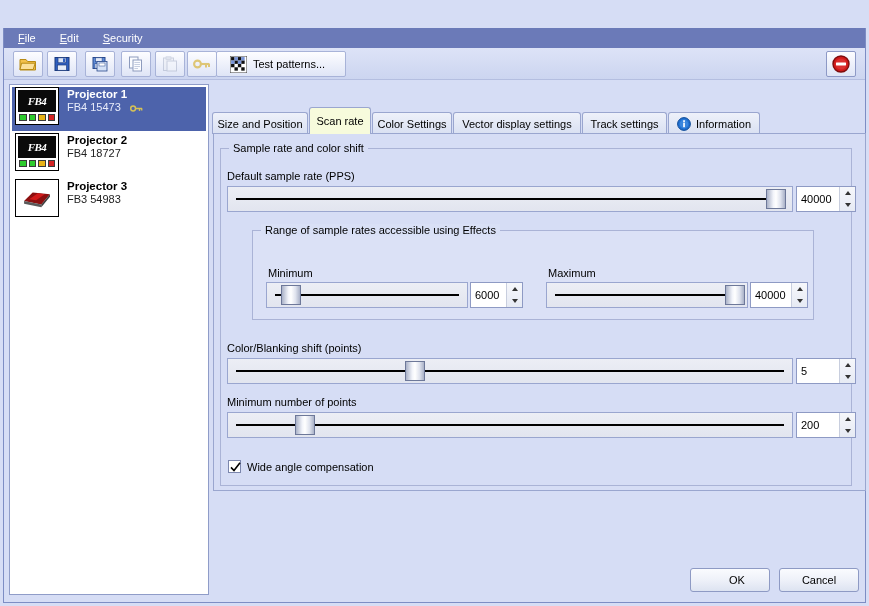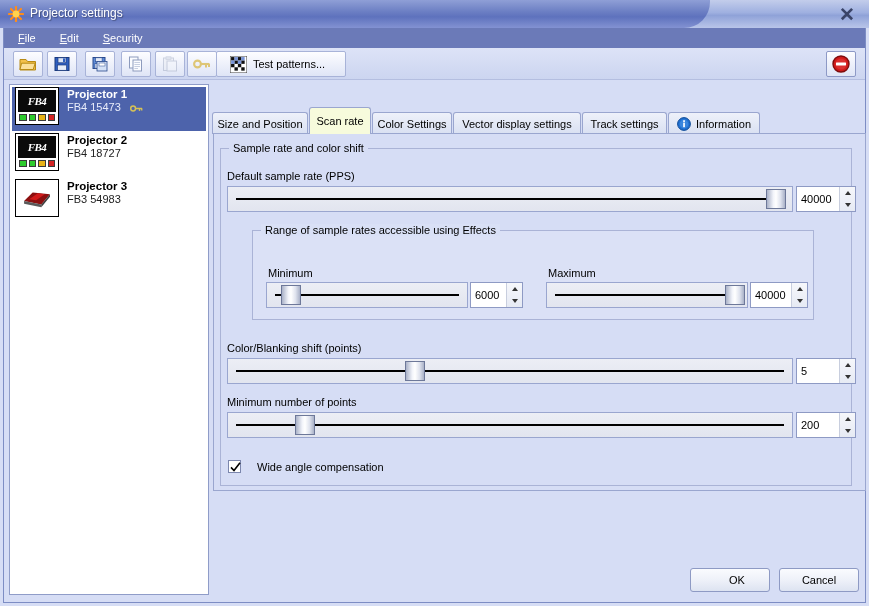--- a/index.html
+++ b/index.html
@@ -193,21 +193,21 @@
   .spin .arrows i{
     flex:1;display:flex;align-items:center;justify-content:center;
     font-size:7px;color:#333;font-style:normal;line-height:1;
   }
   .arrowup,.arrowdn{
     width:0;height:0;border-left:3px solid transparent;border-right:3px solid transparent;
   }
   .arrowup{border-bottom:4px solid #333;}
   .arrowdn{border-top:4px solid #333;}
   
-  .chkrow{position:absolute;display:flex;align-items:center;gap:16px;}
+  .chkrow{position:absolute;display:flex;align-items:center;gap:6px;}
   .chkbox{
     width:13px;height:13px;background:#ffffff;border:1px solid #7b86ad;
     box-sizing:border-box;position:relative;
   }
   .chkbox svg{position:absolute;left:1px;top:1px;}
   .chklabel{font-size:11px;color:#000;}
   
   .btnbar{position:absolute;left:0;bottom:0;width:861px;height:42px;}
   .dlgbtn{
     position:absolute;top:8px;width:80px;height:24px;
@@ -215,36 +215,20 @@
     border:1px solid #8e9ac4;border-radius:3px;
     display:flex;align-items:center;justify-content:center;
     font-size:11px;color:#000;box-sizing:border-box;
   }
 </style>
 </head>
 <body>
 
 <div class="window">
 
-  <div class="titlebar">
-    <div class="titlebar-left"></div>
-    <div class="title-icon">
-      <svg width="16" height="16" viewBox="0 0 16 16">
-        <g stroke="#ff8c1a" stroke-width="2.2" stroke-linecap="round">
-          <line x1="8" y1="1" x2="8" y2="15"></line>
-          <line x1="1" y1="8" x2="15" y2="8"></line>
-          <line x1="3" y1="3" x2="13" y2="13"></line>
-          <line x1="13" y1="3" x2="3" y2="13"></line>
-        </g>
-        <circle cx="8" cy="8" r="3.4" fill="#ffd24d"></circle>
-      </svg>
-    </div>
-    <div class="title-text">Projector settings</div>
-    <div class="close-btn">✕</div>
-  </div>
 
   <div class="client">
 
     <div class="menubar">
       <div class="menu-item"><u>F</u><span>ile</span></div>
       <div class="menu-item"><u>E</u><span>dit</span></div>
       <div class="menu-item"><u>S</u><span>ecurity</span></div>
     </div>
 
     <div class="toolbar">

